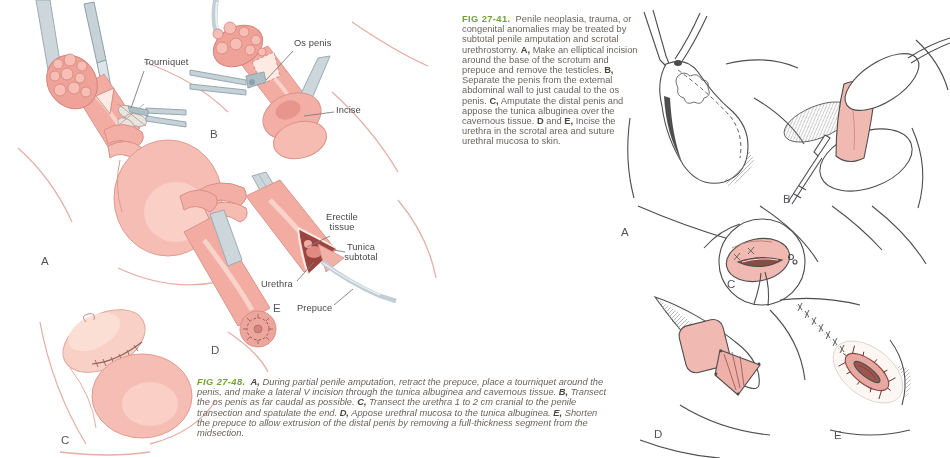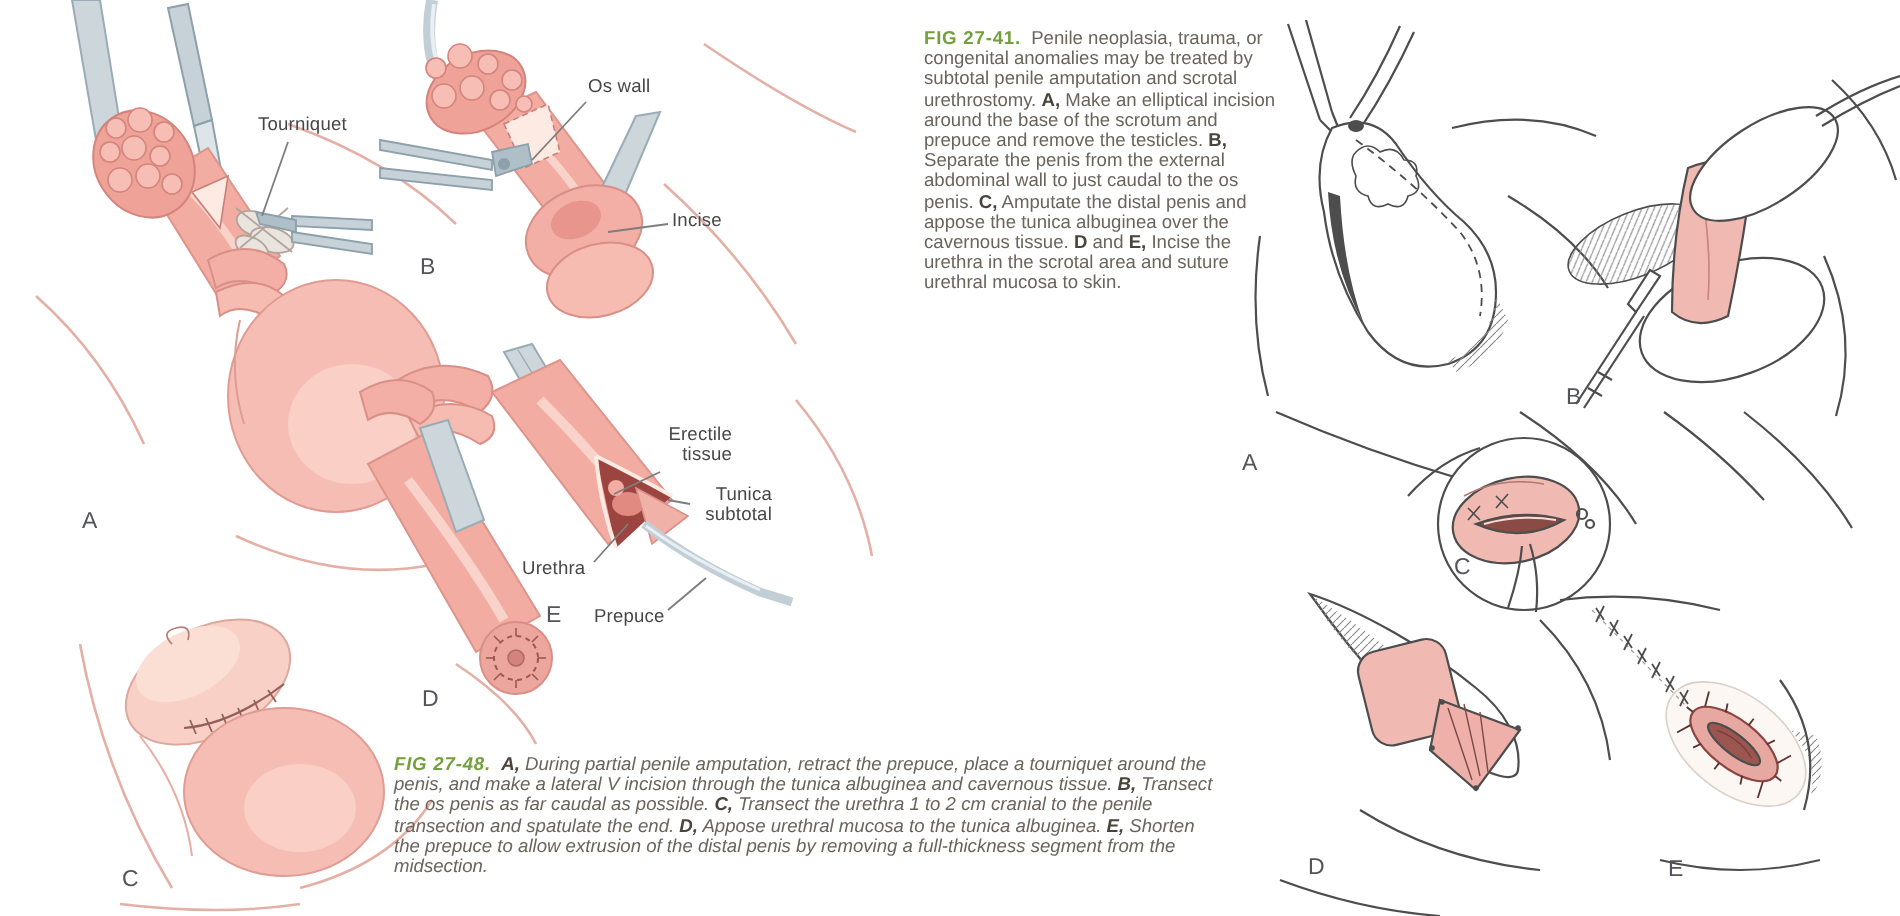--- a/index.html
+++ b/index.html
@@ -6,21 +6,21 @@
   .page{position:relative;width:950px;height:458px;background:#ffffff;overflow:hidden;
         font-family:"Liberation Sans",sans-serif;}
   .caption{position:absolute;font-size:9.3px;line-height:10.2px;color:#6b645c;}
   .caption-41{left:462px;top:14px;width:181px;}
   .caption-48{left:197px;top:377px;width:412px;font-style:italic;}
   .seg-fig{color:#73a03c;font-weight:bold;letter-spacing:.4px;}
   .seg-b{font-weight:bold;color:#4a443d;}
   .seg-n{}
   .letter{position:absolute;font-size:11.5px;color:#53555a;}
   .ann{position:absolute;font-size:9.3px;color:#474747;letter-spacing:.1px;}
-  .ann.center{text-align:right;}
+  .ann.center{text-align:center;}
   figure{margin:0;}
   .art{position:absolute;}
 </style>
 </head>
 <body>
 
 <div class="page">
 
   <figure>
     <svg class="art" style="left:0;top:0" width="460" height="458" viewBox="0 0 460 458">
@@ -159,22 +159,22 @@
         <path d="M144,71 L131,108"></path>
         <path d="M293,51 L266,80"></path>
         <path d="M334,112 L304,116"></path>
         <path d="M330,236 L307,247"></path>
         <path d="M345,252 L334,250"></path>
         <path d="M297,281 L314,262"></path>
         <path d="M334,305 L353,289"></path>
       </g>
     </svg>
 
-    <div class="ann" style="left:129px;top:57px">Tourniquet</div>
-    <div class="ann" style="left:294px;top:38px">Os wall</div>
+    <div class="ann" style="left:144px;top:57px">Tourniquet</div>
+    <div class="ann" style="left:294px;top:38px">Os penis</div>
     <div class="ann" style="left:336px;top:105px">Incise</div>
     <div class="ann center" style="left:318px;top:212px;width:48px">Erectile tissue</div>
     <div class="ann center" style="left:336px;top:242px;width:50px">Tunica subtotal</div>
     <div class="ann" style="left:261px;top:279px">Urethra</div>
     <div class="ann" style="left:297px;top:303px">Prepuce</div>
 
     <div class="letter" style="left:41px;top:255px">A</div>
     <div class="letter" style="left:210px;top:128px">B</div>
     <div class="letter" style="left:61px;top:434px">C</div>
     <div class="letter" style="left:211px;top:344px">D</div>

